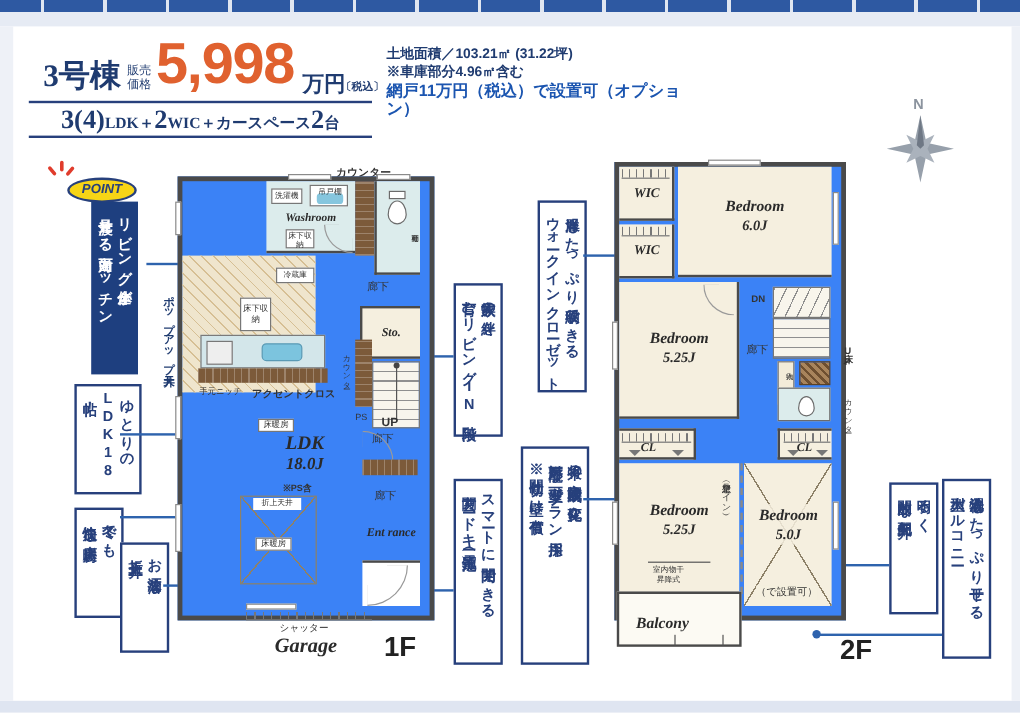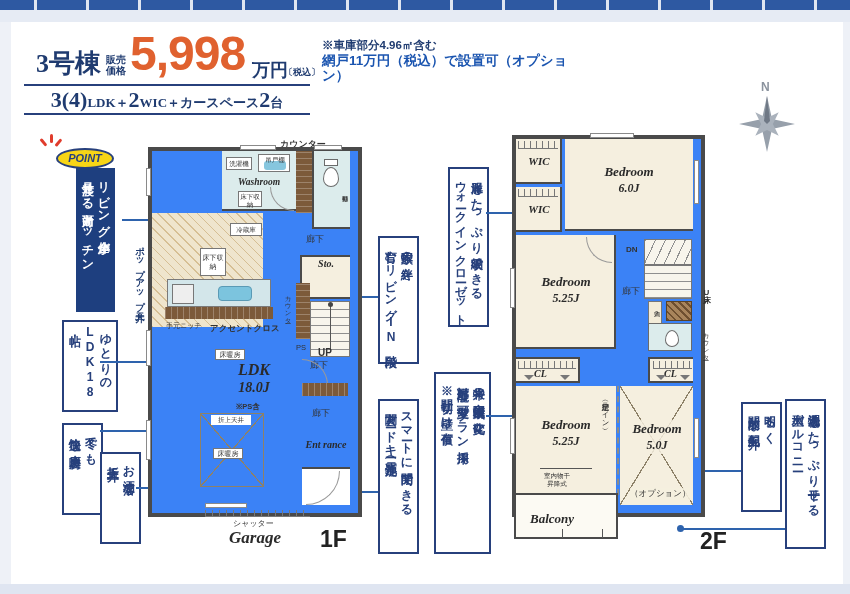--- a/index.html
+++ b/index.html
@@ -9,21 +9,21 @@
   .navy{color:#1f3b70;}
   
   .topbar{left:0;top:0;width:850px;height:10px;background:#2e59a2;
     background-image:repeating-linear-gradient(90deg,transparent 0 34px,rgba(255,255,255,.85) 34px 37px,transparent 37px 52px);}
   .toplight{left:0;top:10px;width:850px;height:12px;background:#e6ebf4;}
   .botlight{left:0;top:584px;width:850px;height:10px;background:#dfe5f1;}
   .leftlight{left:0;top:22px;width:11px;height:562px;background:#eef1f7;}
   .rightlight{left:843px;top:22px;width:7px;height:562px;background:#eef1f7;}
   
   .bldg{font-family:"Liberation Serif",serif;font-weight:bold;font-size:26px;}
-  .pricelabel{font-size:10px;font-weight:bold;line-height:11px;}
+  .pricelabel{font-size:10px;font-weight:normal;line-height:11px;}
   .price{font-size:48px;font-weight:bold;color:#e0612f;letter-spacing:-1px;line-height:48px;}
   .unit{font-size:18px;font-weight:bold;}
   .tax{font-size:9px;font-weight:bold;}
   .rule{height:2px;background:#27407c;}
   .layoutline{font-family:"Liberation Serif",serif;font-weight:bold;color:#1f3b70;text-align:center;}
   .layoutline .big{font-size:22px;}
   .layoutline .sm{font-size:13px;}
   .infotxt{font-size:11.5px;line-height:15px;font-weight:bold;}
   .hl{font-size:13.5px;font-weight:bold;color:#1b55b0;}
   
@@ -92,20 +92,21 @@
   <div class="abs price" style="left:130px;top:30px;">5,998</div>
   <div class="abs unit navy" style="left:252px;top:58px;">万円</div>
   <div class="abs tax navy" style="left:284px;top:66px;">〔税込〕</div>
   <div class="abs rule" style="left:24px;top:84px;width:286px;"></div>
   <div class="abs layoutline" style="left:24px;top:87px;width:286px;">
     <span class="big">3(4)</span><span class="sm">LDK＋</span><span class="big">2</span><span class="sm">WIC＋カースペース</span><span class="big">2</span><span class="sm">台</span>
   </div>
   <div class="abs rule" style="left:24px;top:113px;width:286px;"></div>
 
   <div class="abs navy infotxt" style="left:322px;top:38px;width:250px;">
+    <div>土地面積／103.21㎡ (31.22坪)</div>
     <div>※車庫部分4.96㎡含む</div>
     <div class="hl">網戸11万円（税込）で設置可（オプション）</div>
   </div>
 
   <div class="abs" style="left:735px;top:80px;width:64px;height:86px;">
     <div style="position:absolute;left:26px;top:0;font-weight:bold;color:#8b939e;font-size:12px;">N</div>
     <svg width="60" height="60" style="position:absolute;left:2px;top:14px;">
       <polygon points="30,2 35,25 58,30 35,35 30,58 25,35 2,30 25,25" fill="#97a0ab"></polygon>
       <polygon points="41.7,18.3 35.9,30 41.7,41.7 30,35.9 18.3,41.7 24.1,30 18.3,18.3 30,24.1" fill="#aab2bc"></polygon>
       <polygon points="30,2 33,27 30,30 27,27" fill="#6f7885"></polygon>
@@ -208,21 +209,21 @@
 
     <div class="room wet walll wallb" style="left:160px;top:0;width:38px;height:78px;">
       <div class="toilett" style="position:absolute;left:10px;top:8px;width:14px;height:7px;"></div>
       <div class="toiletb" style="position:absolute;left:9px;top:16px;width:16px;height:20px;"></div>
       <div class="vt" style="position:absolute;left:26px;top:40px;height:30px;font-size:6px;color:#333;">可動棚</div>
     </div>
 
     <div class="abs jlbl" style="left:154px;top:82px;font-size:9px;">廊下</div>
 
     <div class="room cream wallt walll wallb" style="left:148px;top:104px;width:50px;height:44px;">
-      <div class="rname" style="position:absolute;left:0;top:1px;width:48px;font-size:10px;font-style:italic;">Sto.</div>
+      <div class="rname" style="position:absolute;left:0;top:15px;width:48px;font-size:10px;font-style:italic;">Sto.</div>
     </div>
 
     <div class="room brown" style="left:144px;top:132px;width:14px;height:56px;"></div>
     <div class="abs vt jlbl" style="left:131px;top:140px;height:46px;font-size:6.5px;">カウンター</div>
     <div class="abs jlbl" style="left:144px;top:192px;font-size:7.5px;">PS</div>
 
     <div class="room stairsv" style="left:158px;top:150px;width:40px;height:56px;">
       <div style="position:absolute;left:19px;top:2px;width:1px;height:46px;background:#555;"></div>
       <div style="position:absolute;left:17px;top:0;width:5px;height:5px;border-radius:50%;background:#444;"></div>
     </div>
@@ -340,21 +341,21 @@
 
     <div style="position:absolute;left:101px;top:247px;height:109px;border-left:2px dashed #8a8a8a;"></div>
     <div class="vt jlbl" style="position:absolute;left:84px;top:258px;height:88px;font-size:7.5px;">（壁想定ライン）</div>
     <div class="vt jlbl" style="position:absolute;left:104px;top:276px;height:56px;font-size:7px;">準耐力壁</div>
 
     <div class="room cream xcross" style="left:104px;top:247px;width:73px;height:119px;border:none;">
       <div class="rname" style="position:absolute;left:4px;top:34px;width:66px;font-size:13px;line-height:17px;background:rgba(245,239,223,.85);">
         <div>Bedroom</div>
         <div style="font-size:12px;">5.0J</div>
       </div>
-      <div class="jlbl" style="position:absolute;left:10px;top:102px;font-size:8.5px;background:rgba(245,239,223,.9);">（オプション）</div>
+      <div class="jlbl" style="position:absolute;left:10px;top:102px;font-size:8.5px;background:rgba(245,239,223,.9);">（で設置可）</div>
     </div>
   </div>
 
   <div class="abs vt jlbl" style="left:700px;top:288px;height:34px;font-size:8px;font-weight:bold;">床UP</div>
   <div class="abs vt jlbl" style="left:701px;top:328px;height:48px;font-size:6.5px;">カウンター</div>
 
   <div class="abs win" style="left:590px;top:133px;width:44px;height:5px;"></div>
   <div class="abs win" style="left:694px;top:160px;width:5px;height:44px;"></div>
   <div class="abs win" style="left:510px;top:268px;width:5px;height:40px;"></div>
   <div class="abs win" style="left:510px;top:418px;width:5px;height:36px;"></div>

